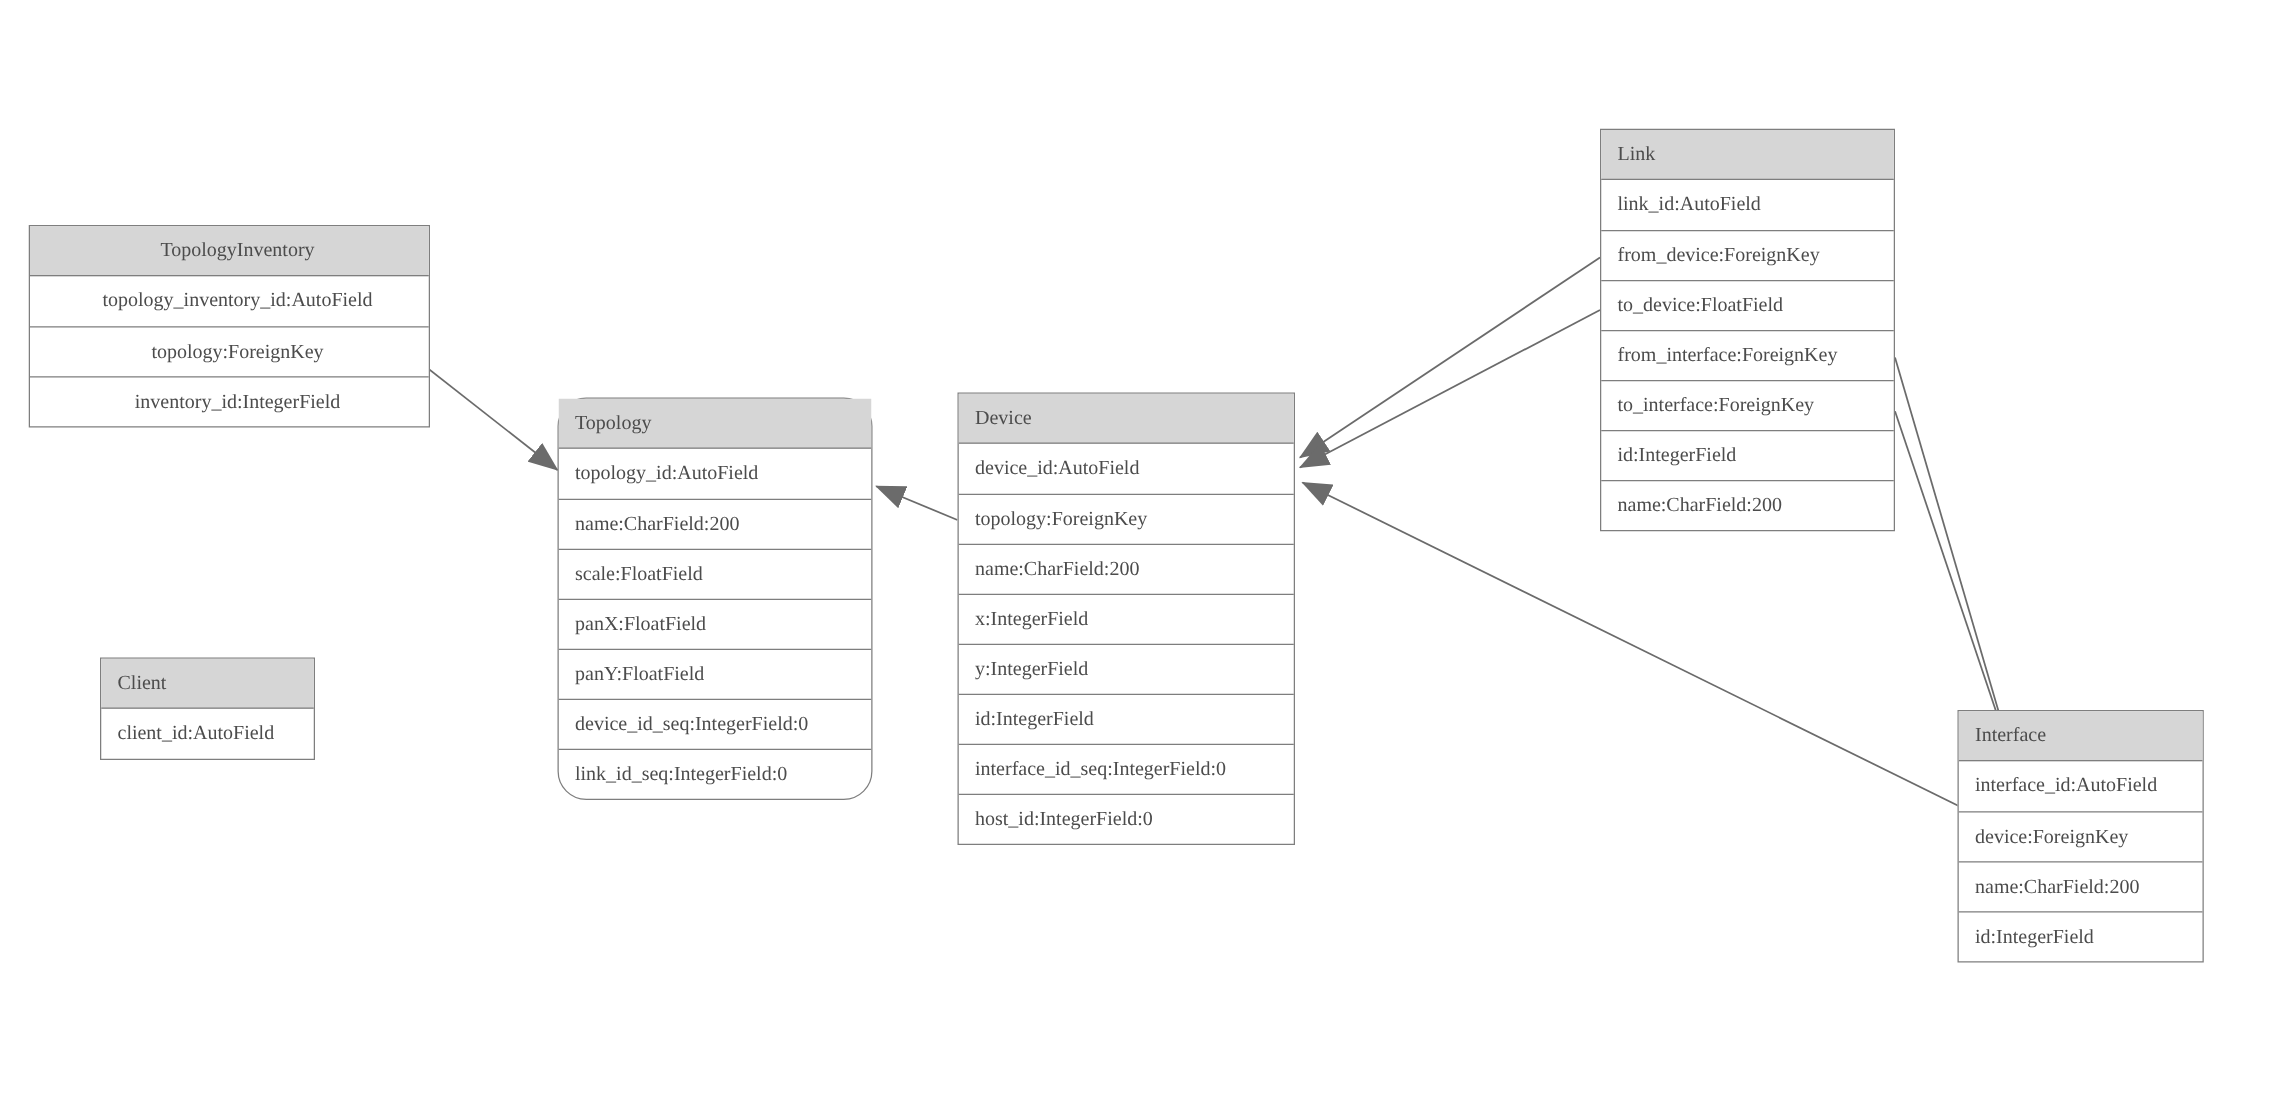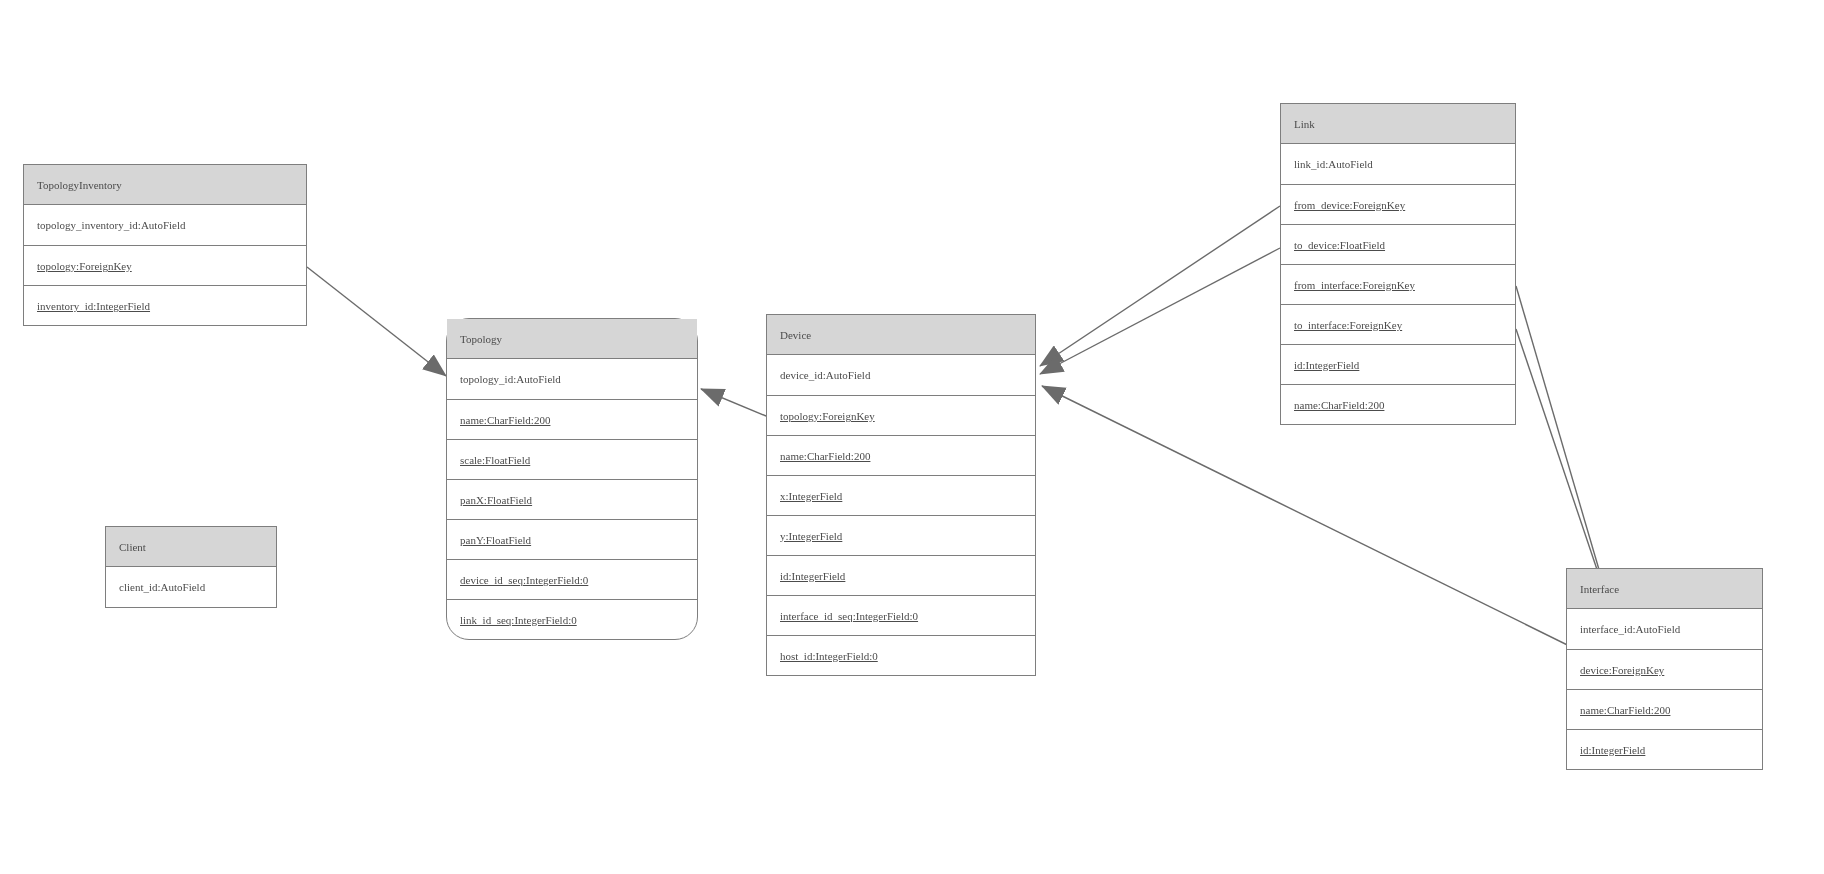--- a/index.html
+++ b/index.html
@@ -24,41 +24,40 @@
   #edge-layer line {
     stroke: #6b6b6b;
     stroke-width: 1.4;
   }
   .entity {
     position: absolute;
     background: #ffffff;
     border: 1.5px solid #7e7e7e;
     box-sizing: border-box;
     color: #4c4c4c;
-    font-size: 11px;
+    font-size: 16px;
   }
   .entity-header {
     background: #d6d6d6;
     border-bottom: 1.5px solid #7e7e7e;
     height: 40px;
     line-height: 40px;
     padding-left: 13px;
     box-sizing: border-box;
     white-space: nowrap;
   }
   .entity-row {
     height: 40px;
     line-height: 40px;
     padding-left: 13px;
     box-sizing: border-box;
     white-space: nowrap;
   }
   .entity-row + .entity-row {
     border-top: 1.5px solid #7e7e7e;
-    text-decoration: underline;
   }
 </style>
 </head>
 <body>
 
 <div class="canvas">
   <svg id="edge-layer" width="1824" height="874" viewBox="0 0 1824 874" xmlns="http://www.w3.org/2000/svg">
     <defs>
       <marker id="arrowhead" markerUnits="userSpaceOnUse" markerWidth="24" markerHeight="19" viewBox="0 0 24 19" refX="23" refY="9.5" orient="auto">
         <path d="M0,0 L24,9.5 L0,19 z" fill="#6b6b6b"></path>
@@ -66,37 +65,37 @@
     </defs>
   <line x1="307" y1="267" x2="446" y2="376" marker-end="url(#arrowhead)"></line>
       <line x1="766" y1="416" x2="701" y2="389" marker-end="url(#arrowhead)"></line>
       <line x1="1280" y1="206" x2="1040" y2="366" marker-end="url(#arrowhead)"></line>
       <line x1="1280" y1="248" x2="1040" y2="374" marker-end="url(#arrowhead)"></line>
       <line x1="1516" y1="286" x2="1612" y2="614" marker-end="url(#arrowhead)"></line>
       <line x1="1516" y1="329" x2="1614" y2="620" marker-end="url(#arrowhead)"></line>
       <line x1="1610" y1="666" x2="1042" y2="386" marker-end="url(#arrowhead)"></line>
     </svg>
 
-<div class="entity" style="left: 23px; top: 164px; width: 284px;">
+<div class="entity" style="left: 23px; top: 180px; width: 321px; text-align: center;">
       <div class="entity-header">TopologyInventory</div>
       <div class="entity-row">topology_inventory_id:AutoField</div>
       <div class="entity-row">topology:ForeignKey</div>
       <div class="entity-row">inventory_id:IntegerField</div>
     </div>
     <div class="entity" style="left: 446px; top: 318px; width: 252px; border-radius: 23px;">
       <div class="entity-header">Topology</div>
       <div class="entity-row">topology_id:AutoField</div>
       <div class="entity-row">name:CharField:200</div>
       <div class="entity-row">scale:FloatField</div>
       <div class="entity-row">panX:FloatField</div>
       <div class="entity-row">panY:FloatField</div>
       <div class="entity-row">device_id_seq:IntegerField:0</div>
       <div class="entity-row">link_id_seq:IntegerField:0</div>
     </div>
-    <div class="entity" style="left: 80px; top: 526px; width: 172px; margin-left: 25px;">
+    <div class="entity" style="left: 80px; top: 526px; width: 172px;">
       <div class="entity-header">Client</div>
       <div class="entity-row">client_id:AutoField</div>
     </div>
     <div class="entity" style="left: 766px; top: 314px; width: 270px;">
       <div class="entity-header">Device</div>
       <div class="entity-row">device_id:AutoField</div>
       <div class="entity-row">topology:ForeignKey</div>
       <div class="entity-row">name:CharField:200</div>
       <div class="entity-row">x:IntegerField</div>
       <div class="entity-row">y:IntegerField</div>

